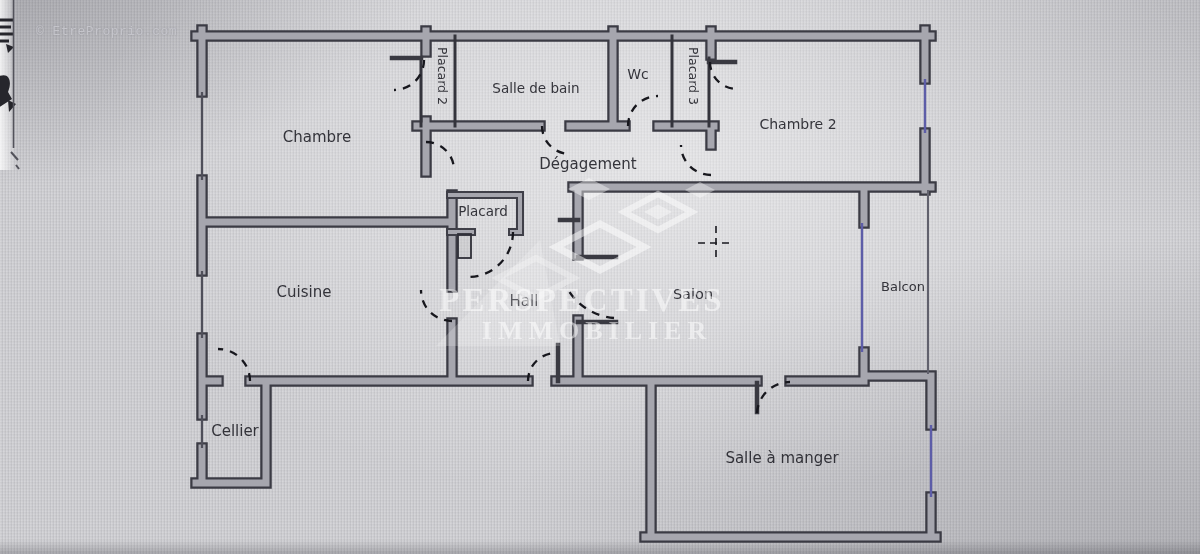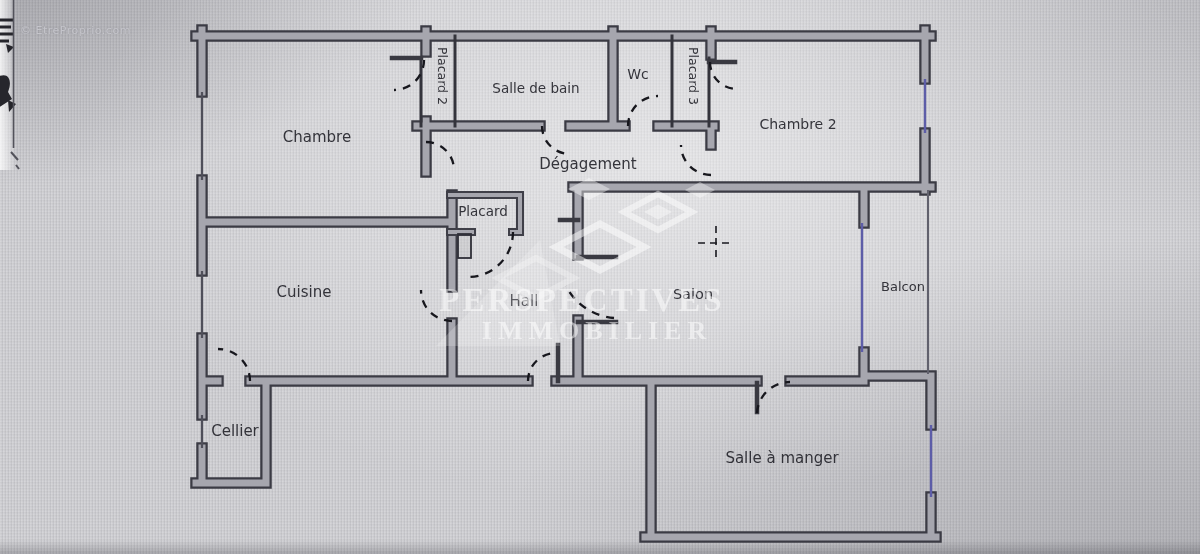--- a/index.html
+++ b/index.html
@@ -14,24 +14,24 @@
       repeating-linear-gradient(90deg, rgba(255,255,255,0.10) 0 1px, rgba(0,0,0,0) 1px 2px, rgba(70,70,82,0.07) 2px 3px),
       repeating-linear-gradient(0deg, rgba(255,255,255,0.04) 0 1px, rgba(0,0,0,0.03) 2px 3px);
     font-family:"DejaVu Sans", sans-serif;
   }
   .stage:after{ 
     content:"";position:absolute;left:0;right:0;bottom:0;height:14px;
     background:linear-gradient(to bottom, rgba(0,0,0,0), rgba(20,20,28,0.22));
     pointer-events:none;
   }
   .copyright{
-    position:absolute;left:20px;top:24px;
-    font-size:11px;letter-spacing:0.5px;color:#c6c6cc;
+    position:absolute;left:36px;top:24px;
+    font-size:13px;letter-spacing:0.5px;color:#c6c6cc;
     text-shadow:0 0 2px rgba(120,120,128,0.5);
-    opacity:0.95;user-select:none;
+    opacity:0.95;user-select:none;font-family:Liberation Mono, monospace;
   }
   .left-strip{
     position:absolute;left:0;top:0;width:16px;height:170px;
     background:linear-gradient(to right, rgba(255,255,255,0.8), rgba(255,255,255,0.25) 70%, rgba(255,255,255,0));
   }
   svg{position:absolute;left:0;top:0;}
   
   .wall-outer{stroke:#3b3b44;stroke-width:11.5;fill:none;stroke-linecap:square;}
   .wall-inner{stroke:#a6a6ae;stroke-width:7;fill:none;stroke-linecap:square;}
   .wall-mid-outer{stroke:#3f3f48;stroke-width:8;fill:none;stroke-linecap:square;}

